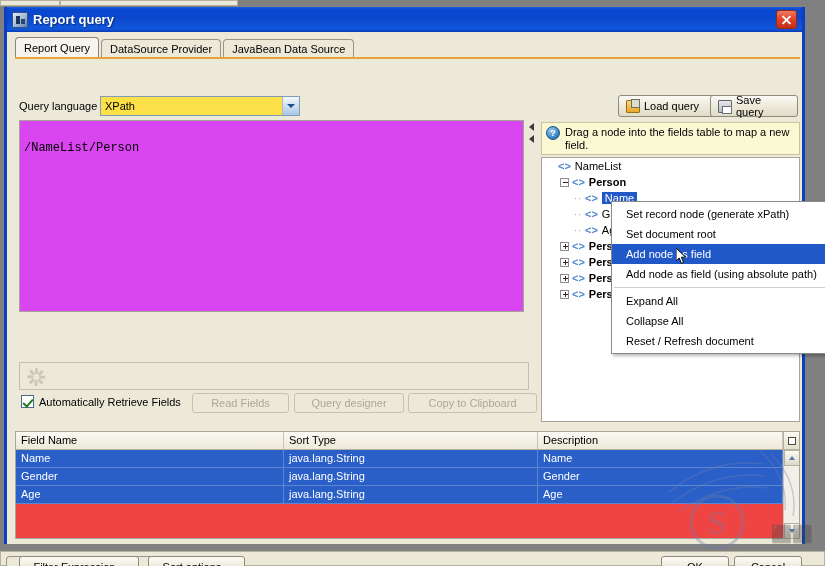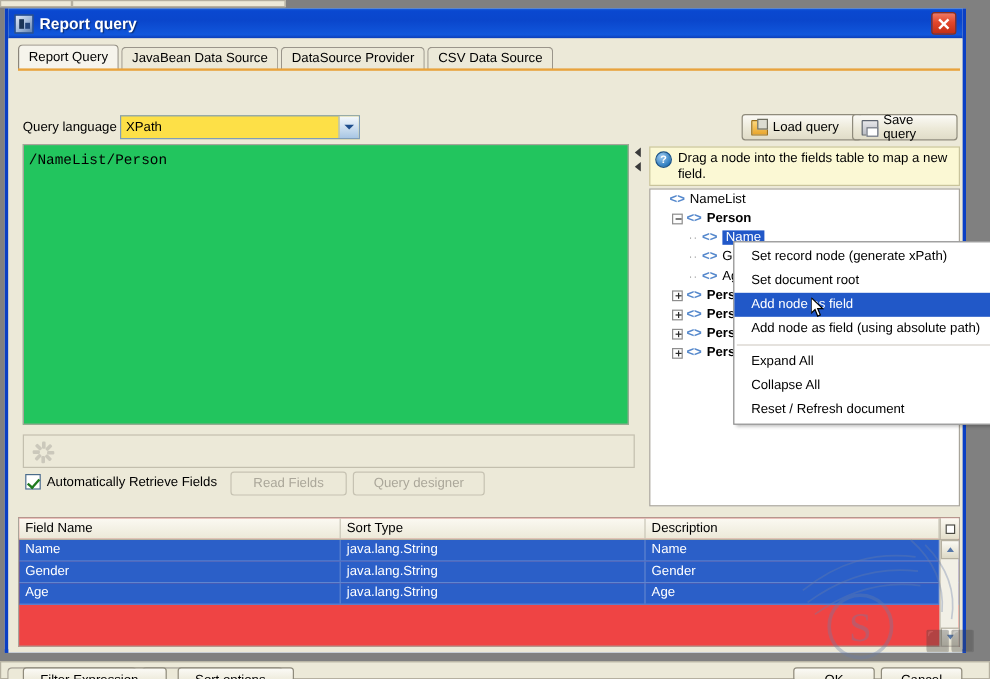--- a/index.html
+++ b/index.html
@@ -191,27 +191,27 @@
     border: 1px solid #5d6470; border-radius: 1px;
   }
   .icon-disk::after {
     content: ""; position: absolute; left: 3px; top: 5px;
     width: 8px; height: 6px; background: #ffffff; border: 1px solid #6a707c;
   }
 
   
   .query-editor {
     position: absolute; left: 12px; top: 88px;
-    width: 505px; height: 234px;
-    background: #22c55e;
+    width: 505px; height: 192px;
+    background: #d946ef;
     border: 1px solid #a8a49a;
     font-family: "Liberation Mono", "DejaVu Sans Mono", monospace;
     font-size: 12px;
     color: #000;
-    padding: 6px 4px;
+    padding: 20px 4px;
     overflow: hidden;
     white-space: pre;
     line-height: 14px;
   }
 
   
   .splitter {
     position: absolute; left: 519px; top: 88px;
     width: 12px; height: 304px;
     background: #ece9d8;
@@ -473,23 +473,22 @@
       <div class="titlebar-text">Report query</div>
       <div class="close-btn">
           <span></span>
         </div>
     </div>
 
     <div class="dlg-body">
 
       <div class="tabstrip">
         <div class="tab active">Report Query</div>
+        <div class="tab">DataSource Provider</div>
         <div class="tab">JavaBean Data Source</div>
-        <div class="tab">DataSource Provider</div>
-        <div class="tab">CSV Data Source</div>
       </div>
       <div class="tab-underline"></div>
 
       <div class="qlang-label">Query language</div>
       <div class="combo">
         <div class="combo-value">XPath</div>
         <div class="combo-arrow">
             <i></i>
           </div>
       </div>
@@ -522,20 +521,21 @@
             <i style="transform: rotate(315deg);"></i>
           </div>
       </div>
 
       <div class="chk-row">
         <span class="chkbox"></span>
         <span class="chk-label">Automatically Retrieve Fields</span>
       </div>
       <div class="dis-btn" id="btn-read">Read Fields</div>
       <div class="dis-btn" id="btn-design">Query designer</div>
+      <div class="dis-btn" id="btn-clip">Copy to Clipboard</div>
 
       <div class="info-banner">
         <div class="info-icon">?</div>
         <div class="info-text">Drag a node into the fields table to map a new field.</div>
       </div>
 
       <div class="tree-panel" id="tree-panel">
           <div class="tnode" style="padding-left: 4px;">
             <span class="exp-spacer"></span>
             <span class="xml-icon">&lt;&gt;</span>

